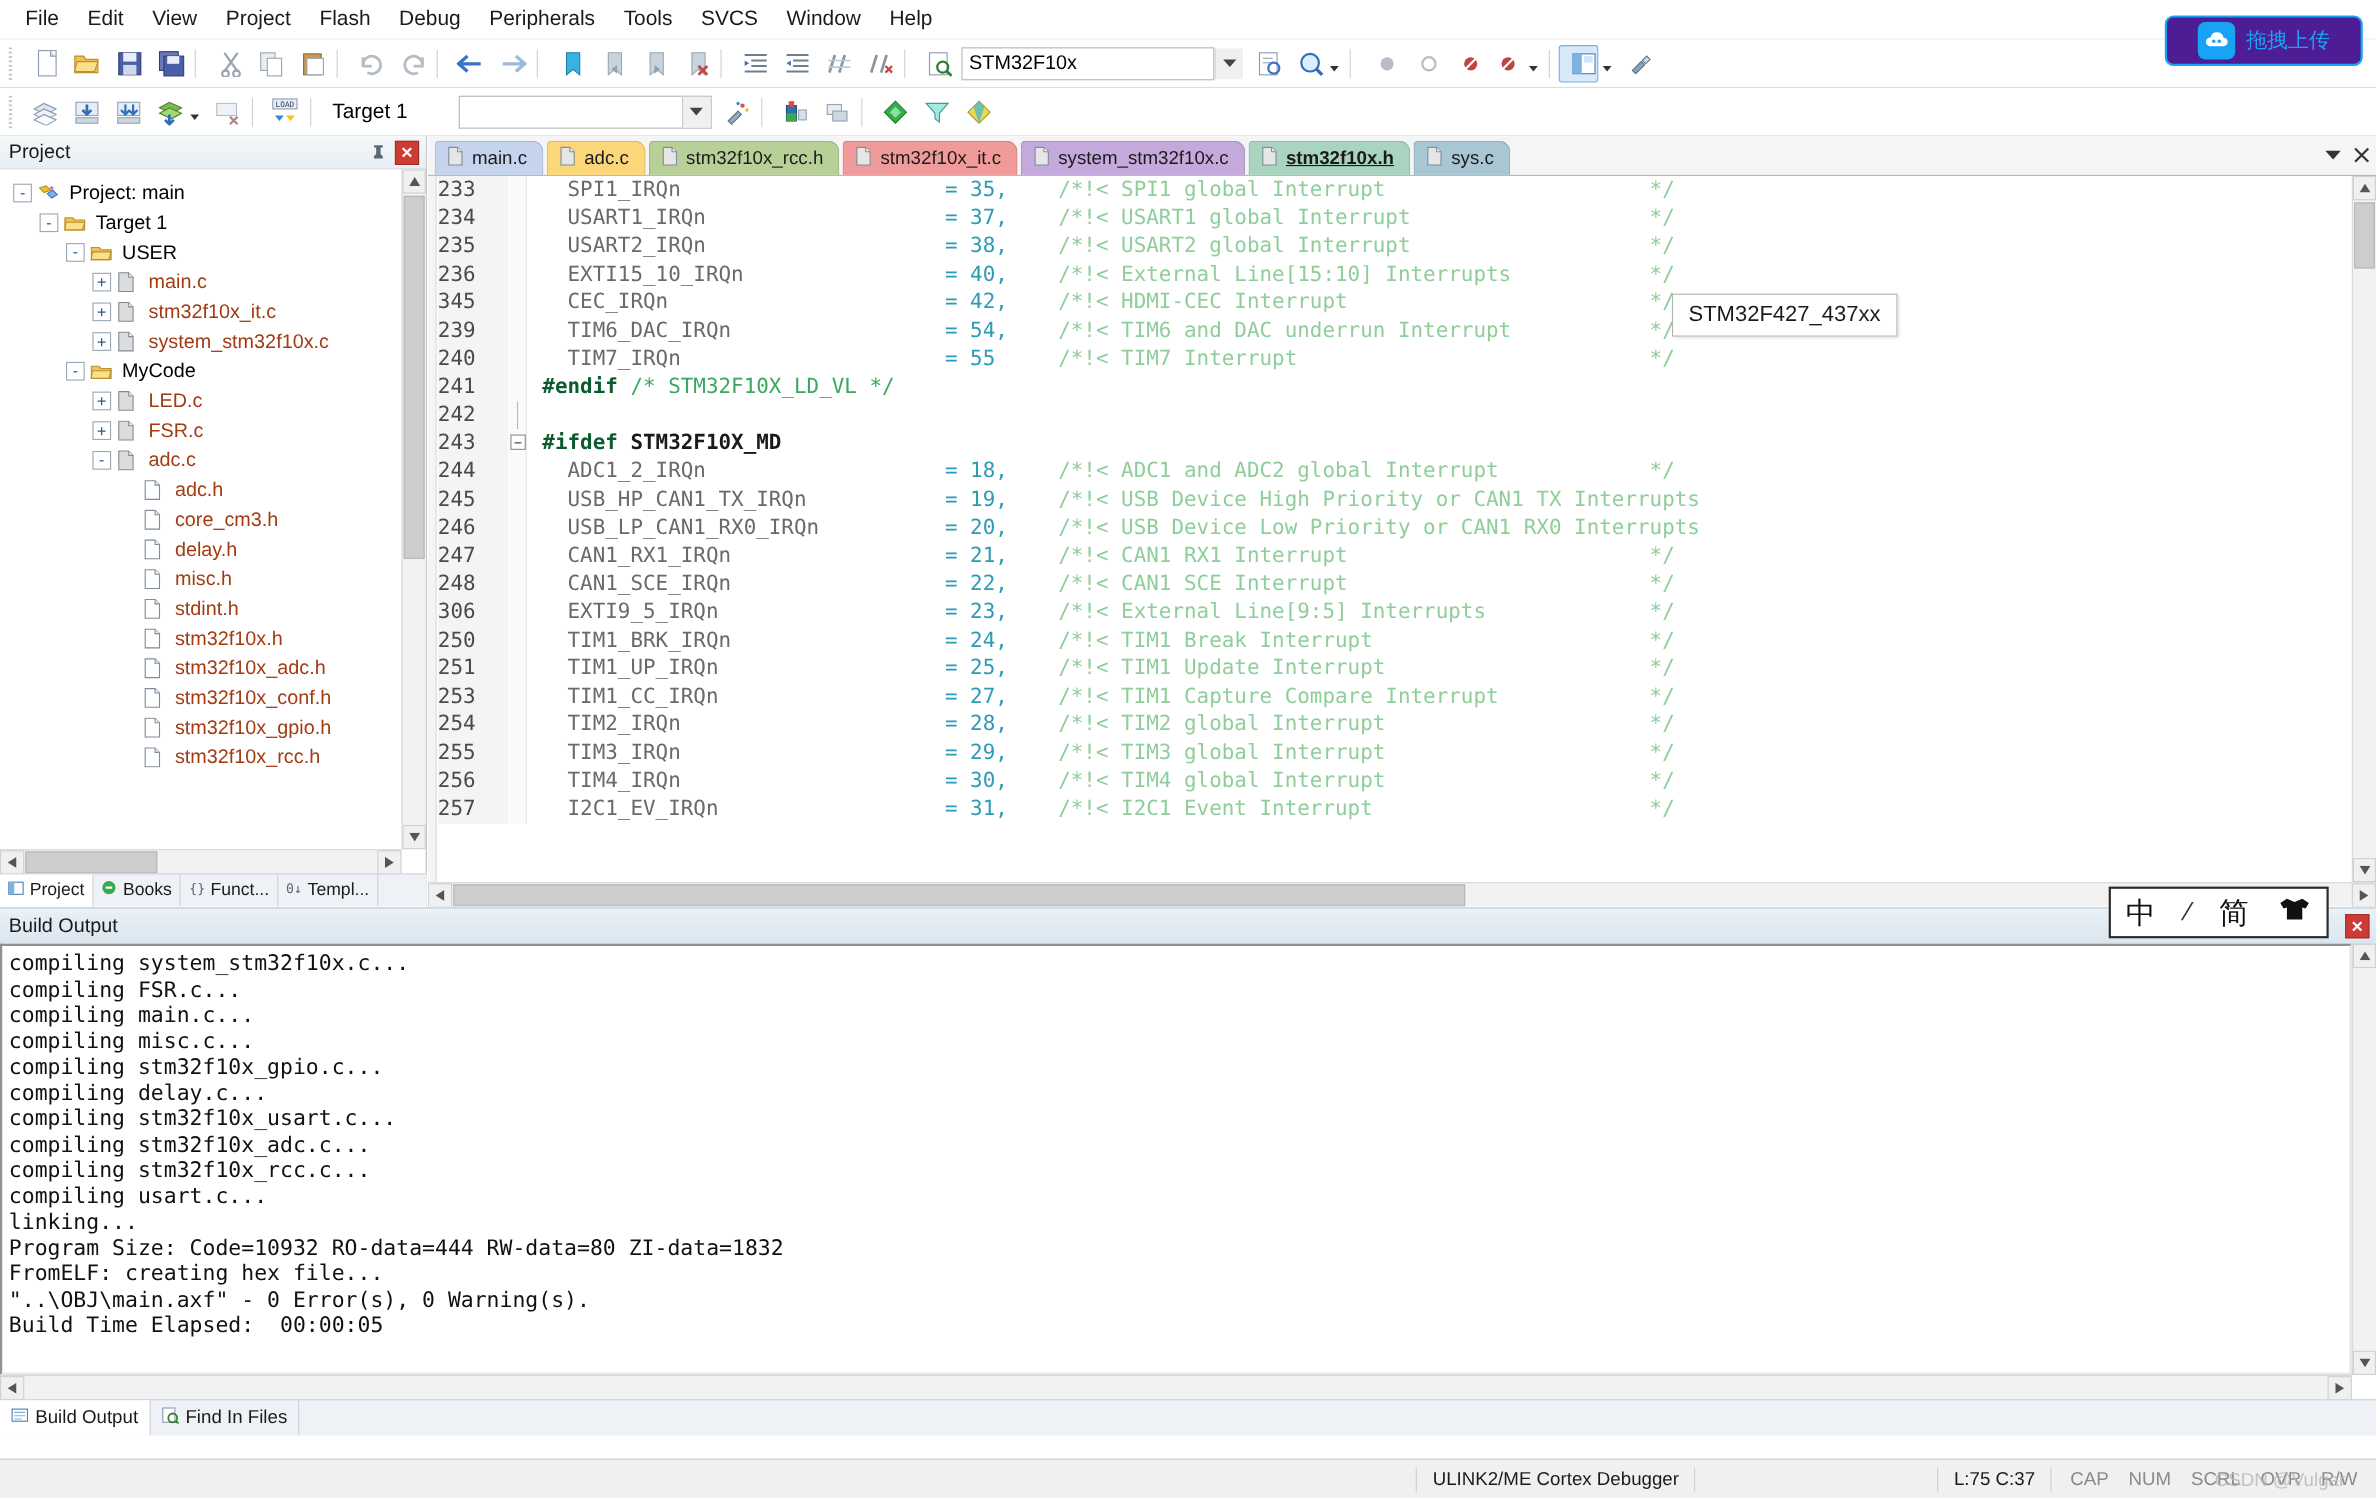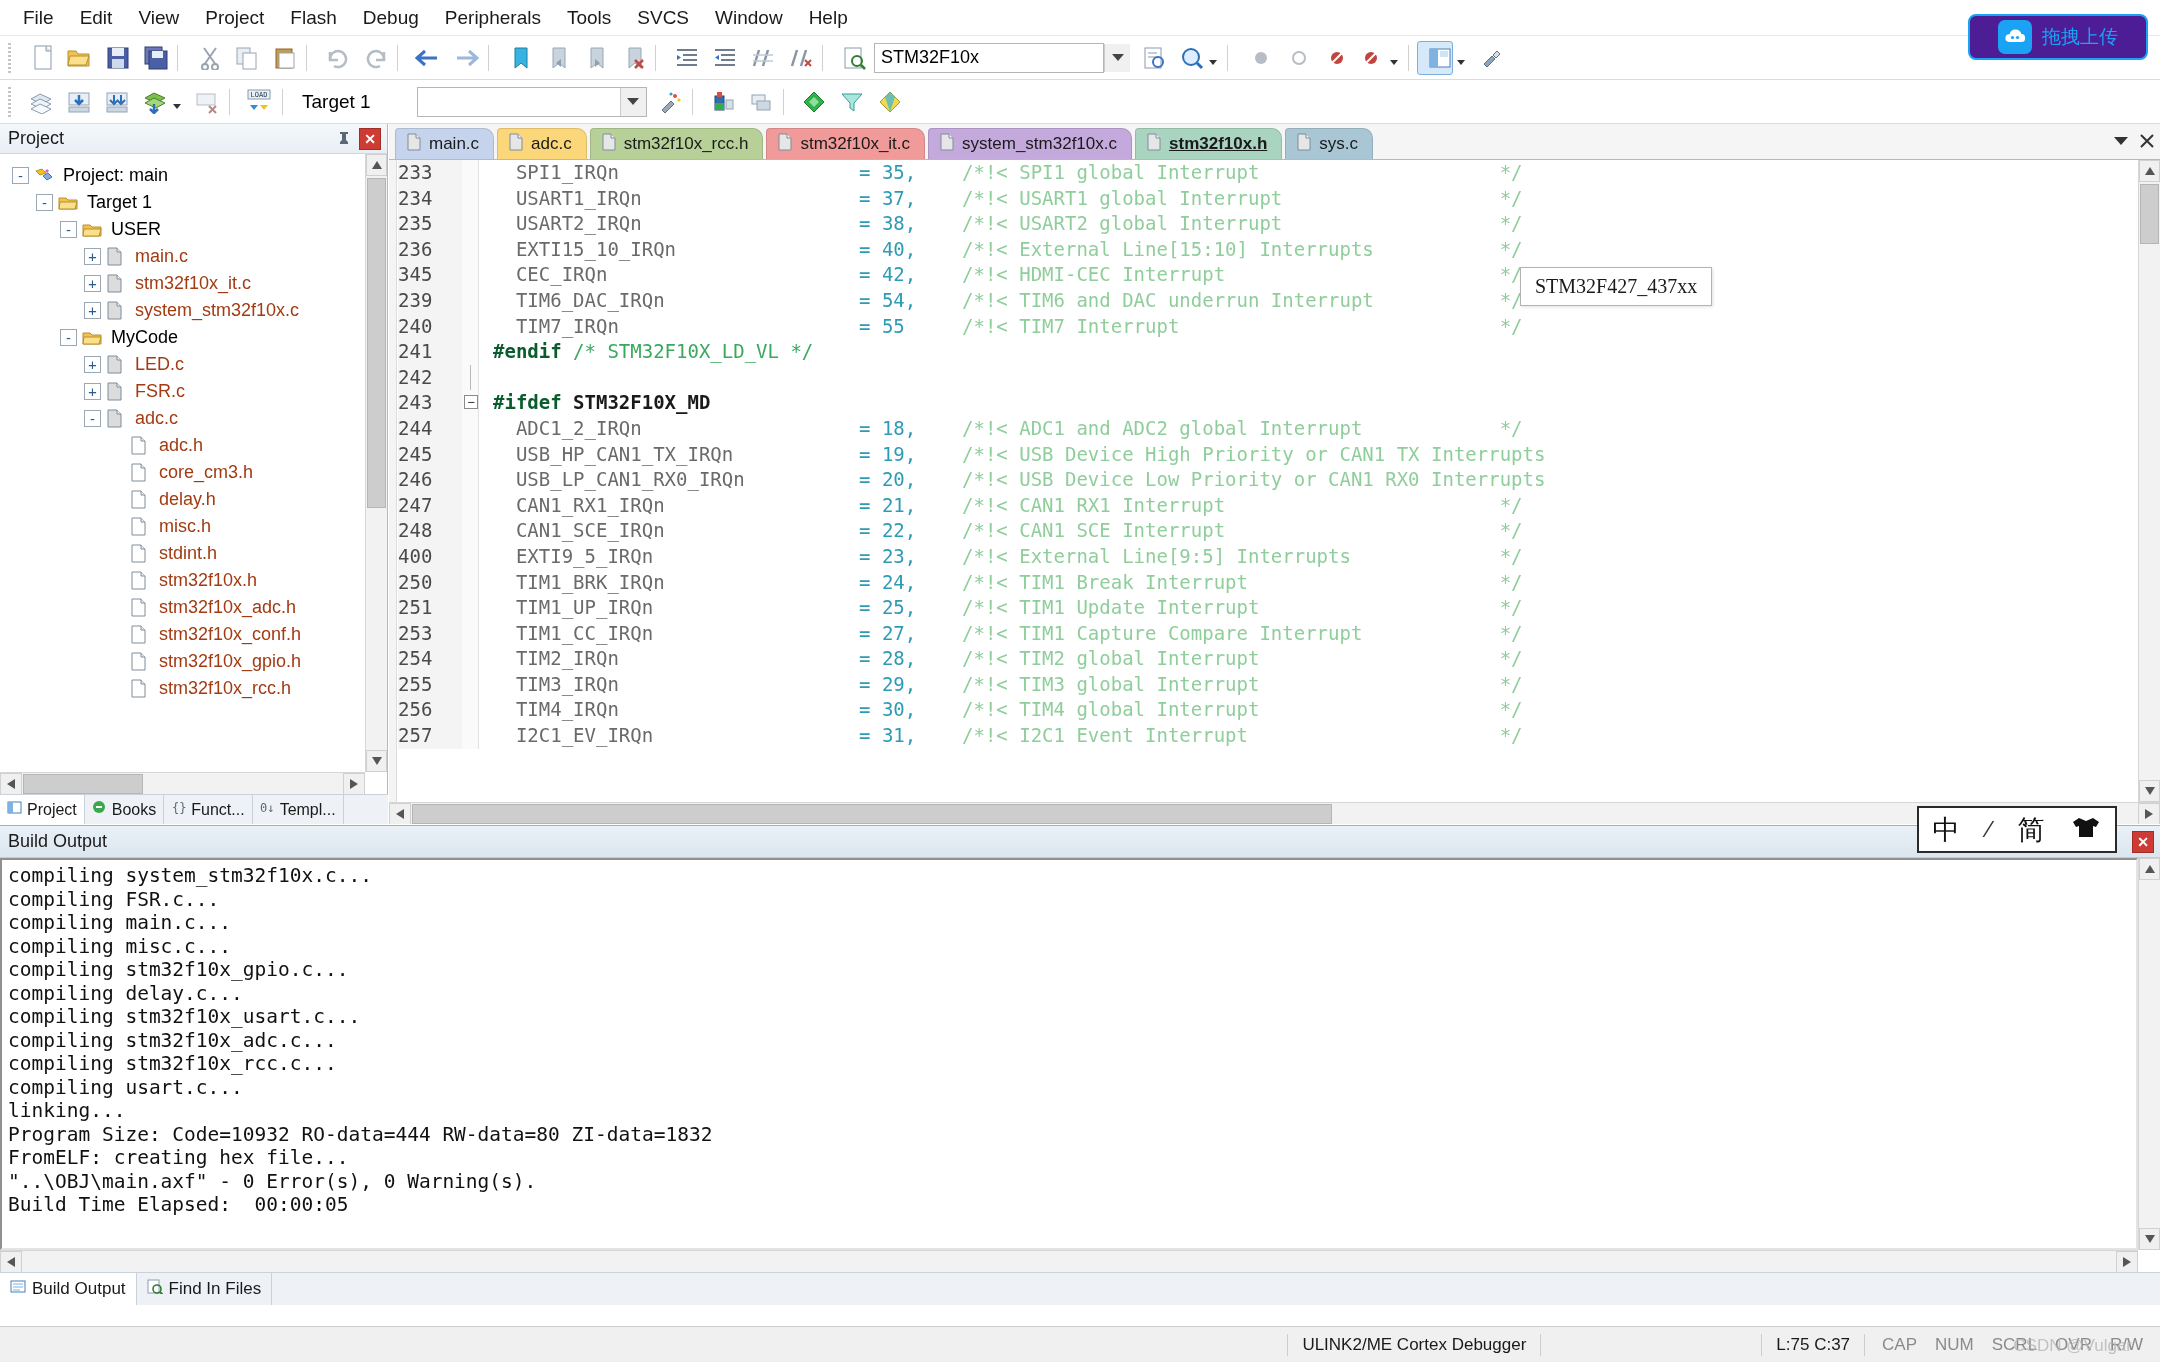--- a/index.html
+++ b/index.html
@@ -245,21 +245,21 @@
   .c-num { color: #2e9bb5; }
   .c-cmt { color: #8fce9b; }
   .c-pp { color: #0a5c2e; font-weight: bold; }
   .c-ppc { color: #3aa85e; }
   .c-mac { color: #1a1a1a; font-weight: bold; }
 
   .tooltip {
     position: absolute; left: 1520px; top: 267px;
     background: #ffffff; border: 1px solid #b4b4b4;
     padding: 7px 14px; font-size: 20px; color: #1a1a1a;
-    font-family: Liberation Serif, serif; z-index: 50;
+    font-family: Liberation Sans, sans-serif; z-index: 50;
     box-shadow: 1px 1px 3px rgba(0,0,0,0.12);
   }
 
   
   .build-pane {
     position: absolute; left: 0; top: 825px; right: 0; height: 480px;
     background: #ffffff; border-top: 1px solid #9fb0c0;
   }
   .build-header {
     height: 32px; background: linear-gradient(to bottom,#eaf1f7,#dbe6ef);
@@ -1023,21 +1023,21 @@
           <div class="cline"><span class="lno">239</span><span class="foldcol"></span><span class="ctext"><span class="c-id">  TIM6_DAC_IRQn                 </span><span class="c-num">= 54,    </span><span class="c-cmt">/*!&lt; TIM6 and DAC underrun Interrupt</span><span class="c-cmt">           */</span></span></div>
           <div class="cline"><span class="lno">240</span><span class="foldcol"></span><span class="ctext"><span class="c-id">  TIM7_IRQn                     </span><span class="c-num">= 55     </span><span class="c-cmt">/*!&lt; TIM7 Interrupt</span><span class="c-cmt">                            */</span></span></div>
           <div class="cline"><span class="lno">241</span><span class="foldcol"></span><span class="ctext"><span class="c-pp">#endif</span><span class="c-ppc"> /* STM32F10X_LD_VL */</span></span></div>
           <div class="cline"><span class="lno">242</span><span class="foldcol"><div class="foldline"></div></span><span class="ctext"><span class="c-id">                                </span><span class="c-num">         </span></span></div>
           <div class="cline"><span class="lno">243</span><span class="foldcol"><div class="foldbox">−</div></span><span class="ctext"><span class="c-pp">#ifdef</span><span class="c-mac"> STM32F10X_MD</span></span></div>
           <div class="cline"><span class="lno">244</span><span class="foldcol"></span><span class="ctext"><span class="c-id">  ADC1_2_IRQn                   </span><span class="c-num">= 18,    </span><span class="c-cmt">/*!&lt; ADC1 and ADC2 global Interrupt</span><span class="c-cmt">            */</span></span></div>
           <div class="cline"><span class="lno">245</span><span class="foldcol"></span><span class="ctext"><span class="c-id">  USB_HP_CAN1_TX_IRQn           </span><span class="c-num">= 19,    </span><span class="c-cmt">/*!&lt; USB Device High Priority or CAN1 TX Interrupts</span></span></div>
           <div class="cline"><span class="lno">246</span><span class="foldcol"></span><span class="ctext"><span class="c-id">  USB_LP_CAN1_RX0_IRQn          </span><span class="c-num">= 20,    </span><span class="c-cmt">/*!&lt; USB Device Low Priority or CAN1 RX0 Interrupts</span></span></div>
           <div class="cline"><span class="lno">247</span><span class="foldcol"></span><span class="ctext"><span class="c-id">  CAN1_RX1_IRQn                 </span><span class="c-num">= 21,    </span><span class="c-cmt">/*!&lt; CAN1 RX1 Interrupt</span><span class="c-cmt">                        */</span></span></div>
           <div class="cline"><span class="lno">248</span><span class="foldcol"></span><span class="ctext"><span class="c-id">  CAN1_SCE_IRQn                 </span><span class="c-num">= 22,    </span><span class="c-cmt">/*!&lt; CAN1 SCE Interrupt</span><span class="c-cmt">                        */</span></span></div>
-          <div class="cline"><span class="lno">400</span><span class="foldcol"></span><span class="ctext"><span class="c-id">  EXTI9_5_IRQn                  </span><span class="c-num">= 23,    </span><span class="c-cmt">/*!&lt; External Line[9:5] Interrupts</span><span class="c-cmt">             */</span></span></div>
+          <div class="cline"><span class="lno">306</span><span class="foldcol"></span><span class="ctext"><span class="c-id">  EXTI9_5_IRQn                  </span><span class="c-num">= 23,    </span><span class="c-cmt">/*!&lt; External Line[9:5] Interrupts</span><span class="c-cmt">             */</span></span></div>
           <div class="cline"><span class="lno">250</span><span class="foldcol"></span><span class="ctext"><span class="c-id">  TIM1_BRK_IRQn                 </span><span class="c-num">= 24,    </span><span class="c-cmt">/*!&lt; TIM1 Break Interrupt</span><span class="c-cmt">                      */</span></span></div>
           <div class="cline"><span class="lno">251</span><span class="foldcol"></span><span class="ctext"><span class="c-id">  TIM1_UP_IRQn                  </span><span class="c-num">= 25,    </span><span class="c-cmt">/*!&lt; TIM1 Update Interrupt</span><span class="c-cmt">                     */</span></span></div>
           <div class="cline"><span class="lno">253</span><span class="foldcol"></span><span class="ctext"><span class="c-id">  TIM1_CC_IRQn                  </span><span class="c-num">= 27,    </span><span class="c-cmt">/*!&lt; TIM1 Capture Compare Interrupt</span><span class="c-cmt">            */</span></span></div>
           <div class="cline"><span class="lno">254</span><span class="foldcol"></span><span class="ctext"><span class="c-id">  TIM2_IRQn                     </span><span class="c-num">= 28,    </span><span class="c-cmt">/*!&lt; TIM2 global Interrupt</span><span class="c-cmt">                     */</span></span></div>
           <div class="cline"><span class="lno">255</span><span class="foldcol"></span><span class="ctext"><span class="c-id">  TIM3_IRQn                     </span><span class="c-num">= 29,    </span><span class="c-cmt">/*!&lt; TIM3 global Interrupt</span><span class="c-cmt">                     */</span></span></div>
           <div class="cline"><span class="lno">256</span><span class="foldcol"></span><span class="ctext"><span class="c-id">  TIM4_IRQn                     </span><span class="c-num">= 30,    </span><span class="c-cmt">/*!&lt; TIM4 global Interrupt</span><span class="c-cmt">                     */</span></span></div>
           <div class="cline"><span class="lno">257</span><span class="foldcol"></span><span class="ctext"><span class="c-id">  I2C1_EV_IRQn                  </span><span class="c-num">= 31,    </span><span class="c-cmt">/*!&lt; I2C1 Event Interrupt</span><span class="c-cmt">                      */</span></span></div>
         </div>
 
       <div class="code-vscroll">

